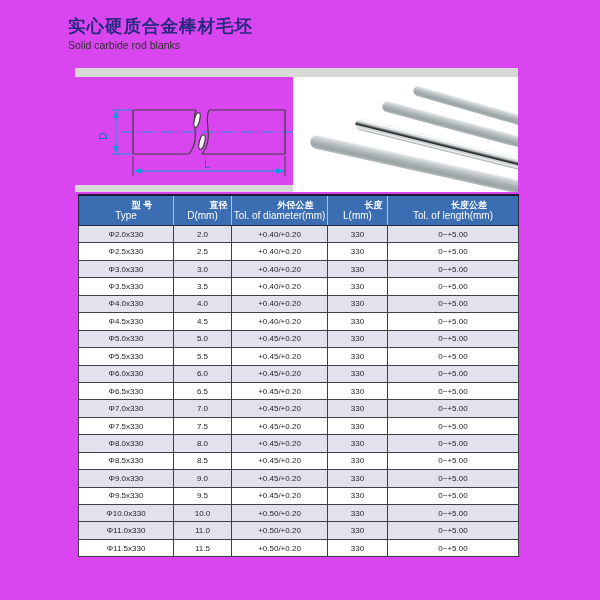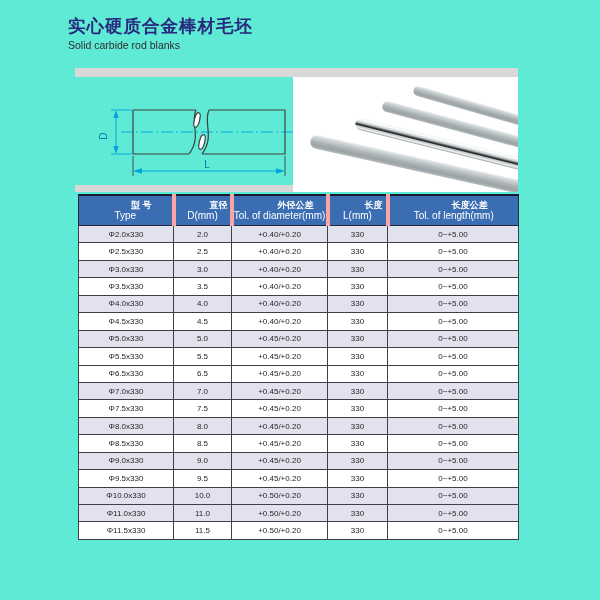--- a/index.html
+++ b/index.html
@@ -1,17 +1,17 @@
 <!DOCTYPE html>
 <html><head>
 <meta charset="utf-8">
 <style>
   html,body { margin:0; padding:0; background:#ffffff; }
   .screen {
-    position:relative; width:600px; height:600px; background:#5eead4;
+    position:relative; width:600px; height:600px; background:#d946ef;
     font-family:"Liberation Sans","DejaVu Sans",sans-serif; overflow:hidden;
   }
   .page-title {
     position:absolute; left:68px; top:14px;
     font-size:17.5px; font-weight:bold; color:#28287E; letter-spacing:1px;
   }
   .page-subtitle {
     position:absolute; left:68px; top:39px;
     font-size:10.5px; color:#2f2f2f;
   }
@@ -28,21 +28,21 @@
     position:absolute; left:293px; top:77px; width:225px; height:115px; background:#fff;
   }
   table.spec {
     position:absolute; left:78px; top:194px; width:440px;
     border-collapse:collapse; table-layout:fixed;
     border:1.5px solid #26263e; border-top:2.5px solid #1a1a32;
   }
   table.spec thead th {
     background:#3A6DB1; color:#ffffff; font-weight:normal;
     height:29px; padding:0; vertical-align:middle; text-align:center;
-    border-left:4px solid #fca5a5; border-bottom:1.5px solid #26263e;
+    border-left:1px solid #fca5a5; border-bottom:1.5px solid #26263e;
   }
   table.spec thead th:first-child { border-left:none; }
   .th-zh { font-size:9px; font-weight:bold; line-height:11px;padding-left:32px; }
   .th-en { font-size:10px; line-height:10px; }
   table.spec tbody td {
     height:16.45px; padding:0; text-align:center; vertical-align:middle;
     font-size:8px; color:#1e1e1e; line-height:9px;
     border:1px solid #3f3f46;
   }
   tbody tr.odd  { background:#E2E2EF; }
@@ -223,20 +223,27 @@
         </tr>
 
         <tr class="even">
           <td>Φ5.5x330</td>
           <td>5.5</td>
           <td>+0.45/+0.20</td>
           <td>330</td>
           <td>0~+5.00</td>
         </tr>
 
+        <tr class="odd">
+          <td>Φ6.0x330</td>
+          <td>6.0</td>
+          <td>+0.45/+0.20</td>
+          <td>330</td>
+          <td>0~+5.00</td>
+        </tr>
 
         <tr class="even">
           <td>Φ6.5x330</td>
           <td>6.5</td>
           <td>+0.45/+0.20</td>
           <td>330</td>
           <td>0~+5.00</td>
         </tr>
 
         <tr class="odd">

